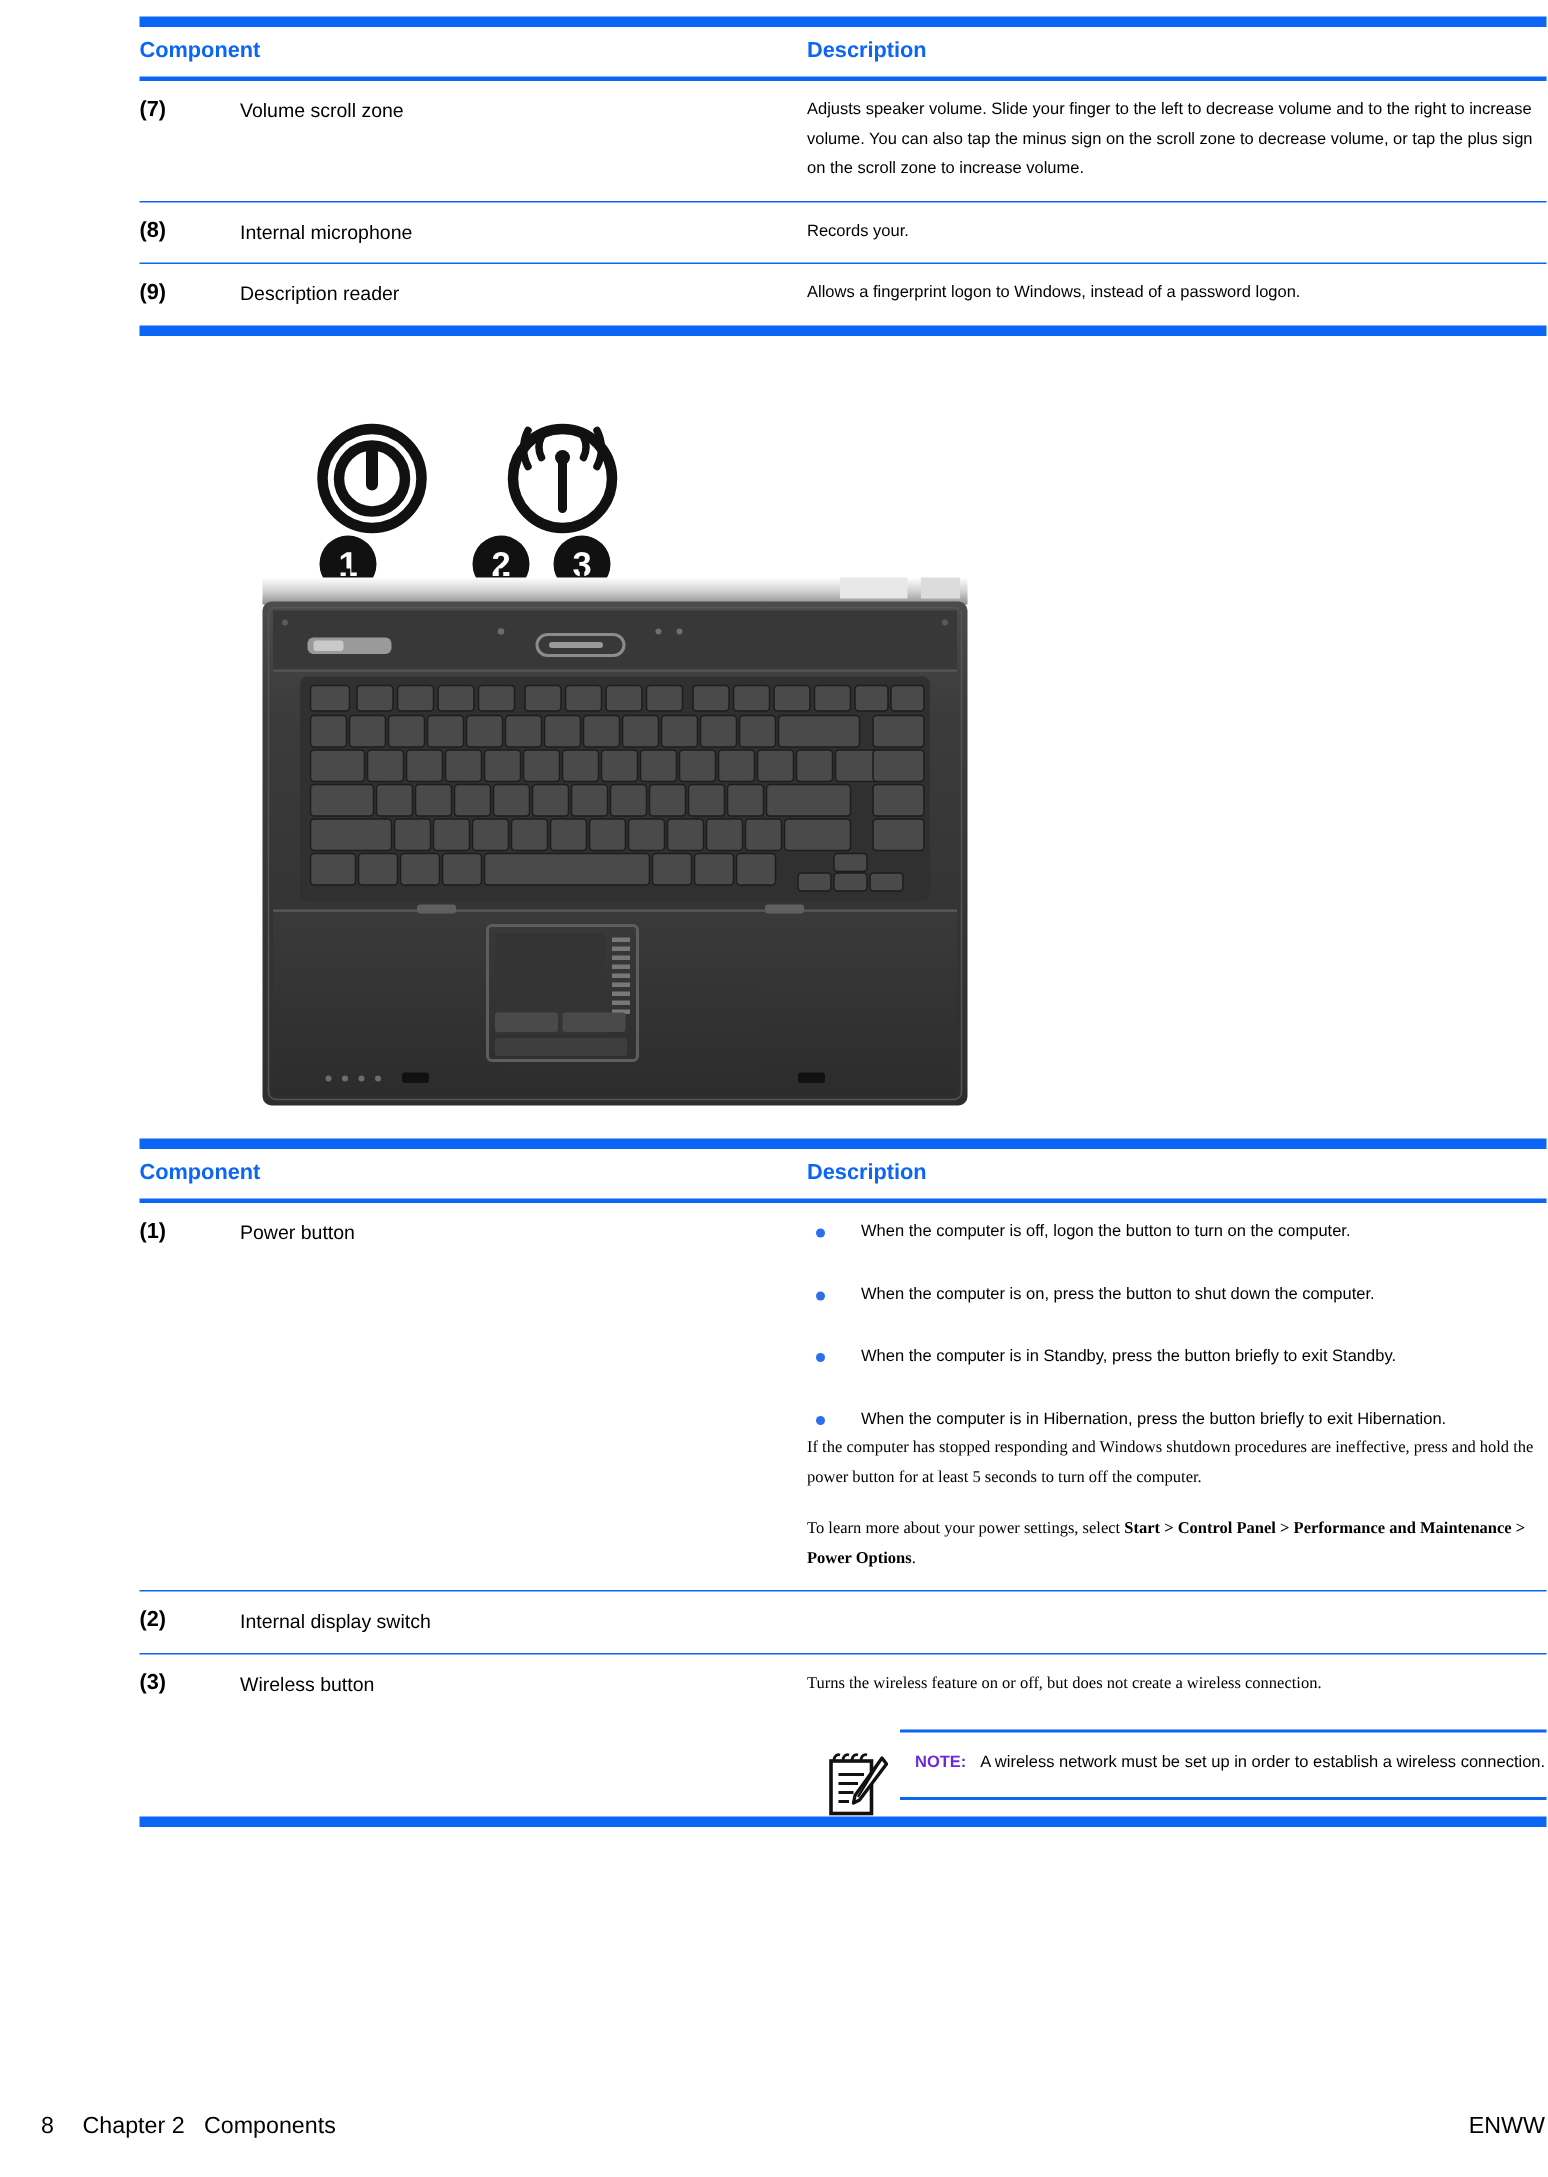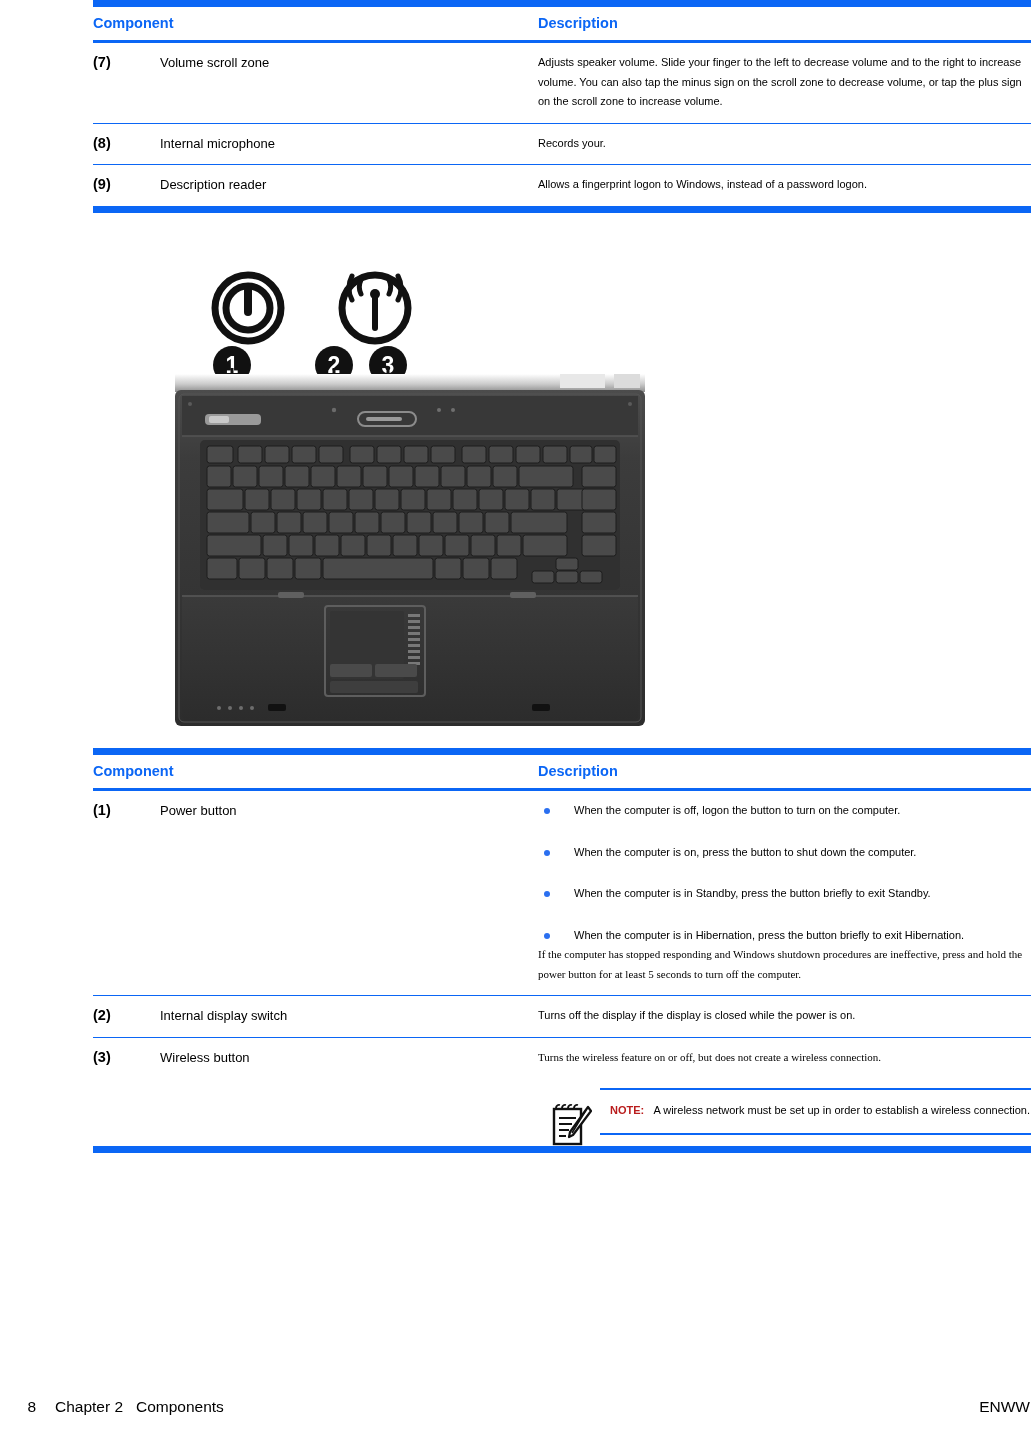--- a/index.html
+++ b/index.html
@@ -11,21 +11,21 @@
     width: 1032px;
     height: 1451px;
     position: relative;
     font-family: "Liberation Sans", sans-serif;
     color: #000000;
     overflow: hidden;
   }
 
   .page {
     position: absolute;
-    left: 0; top: 0;
+    left: 0; top: 11px;
     width: 1032px;
     height: 1111px;
   }
 
   
   .ctable {
     position: absolute;
     left: 93px;
     width: 938px;
     box-sizing: border-box;
@@ -116,21 +116,21 @@
     margin-left: 0;
     position: relative;
   }
   .note-inner {
     margin-left: 62px;
     border-top: 2px solid #0b66f5;
     border-bottom: 2px solid #0b66f5;
     padding: 11px 0 12px 10px;
   }
   .note-label {
-    color: #b91c1c;
+    color: #6d28d9;
     font-weight: bold;
   }
   .note-icon {
     position: absolute;
     left: 12px;
     top: 14px;
     width: 42px;
     height: 46px;
   }
 
@@ -429,27 +429,27 @@
       <div class="col-num">(1)</div>
       <div class="col-comp">Power button</div>
       <div class="col-desc desc">
         <ul class="blist">
           <li>When the computer is off, logon the button to turn on the computer.</li>
           <li>When the computer is on, press the button to shut down the computer.</li>
           <li>When the computer is in Standby, press the button briefly to exit Standby.</li>
           <li>When the computer is in Hibernation, press the button briefly to exit Hibernation.</li>
         </ul>
         <p>If the computer has stopped responding and Windows shutdown procedures are ineffective, press and hold the power button for at least 5 seconds to turn off the computer.</p>
+        <p><span>To learn more about your power settings, select </span><span class="bold">Start &gt; Control Panel &gt; Performance and Maintenance &gt; Power Options</span><span>.</span></p>
       </div>
     </div>
 
     <div class="row">
       <div class="col-num">(2)</div>
       <div class="col-comp">Internal display switch</div>
-      <div class="col-desc desc">Turns off the display if the display is closed while the power is on.</div>
     </div>
 
     <div class="row last">
       <div class="col-num">(3)</div>
       <div class="col-comp">Wireless button</div>
       <div class="col-desc desc">
         <p>Turns the wireless feature on or off, but does not create a wireless connection.</p>
 
         <div class="notebox">
           <svg class="note-icon" viewBox="0 0 42 46">

